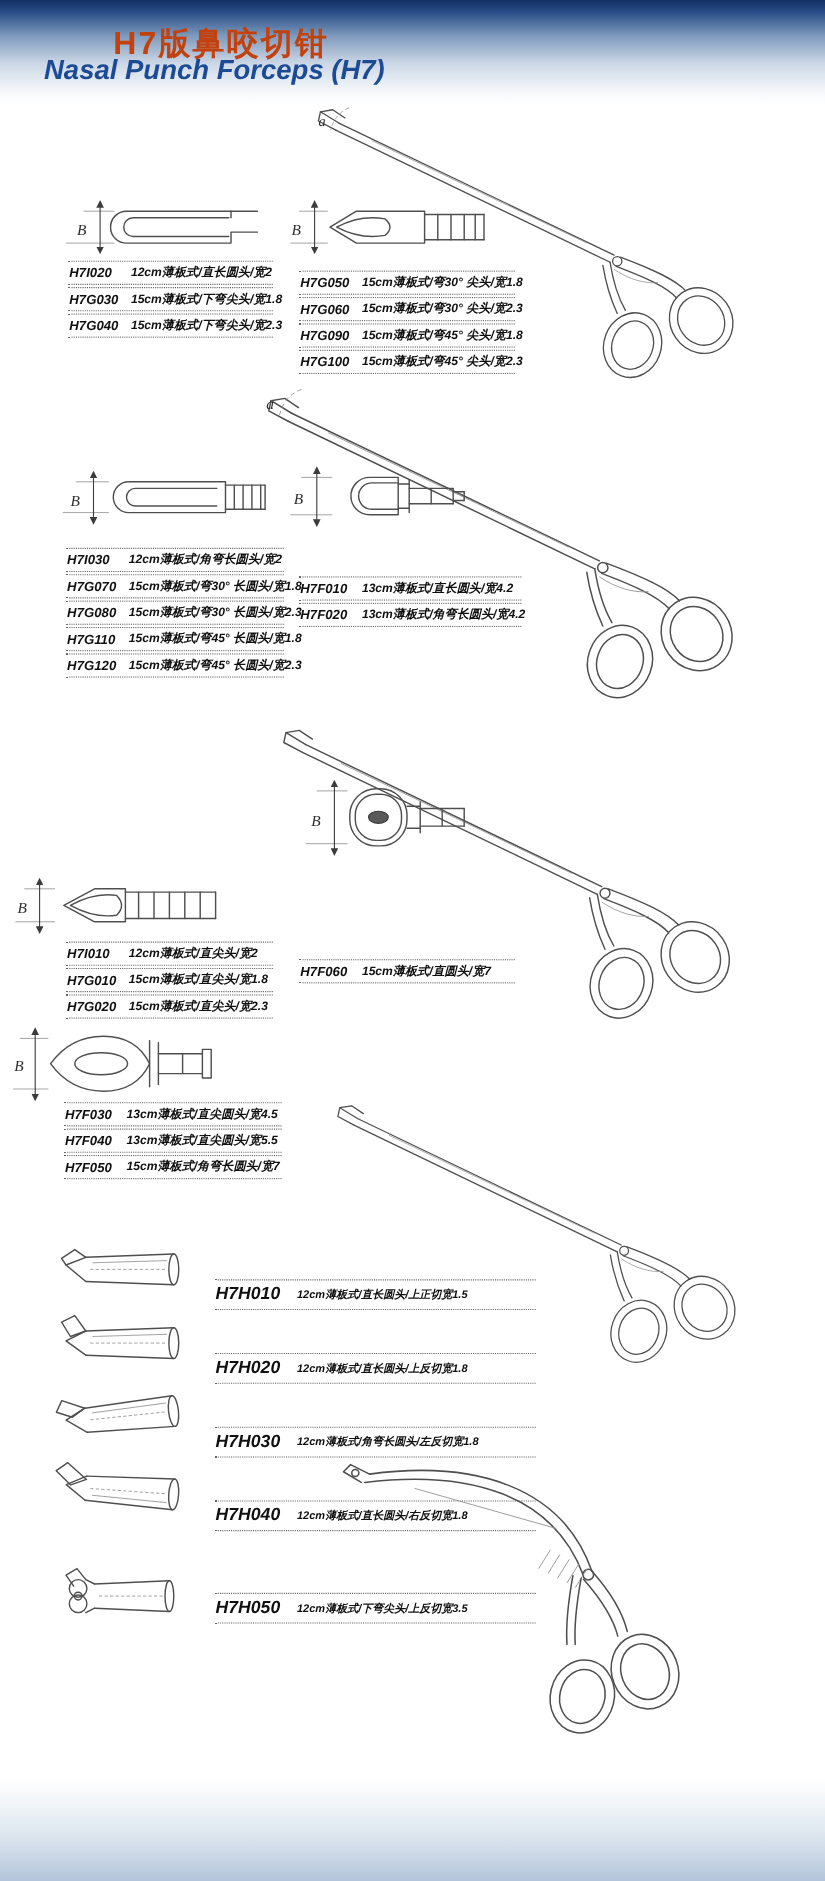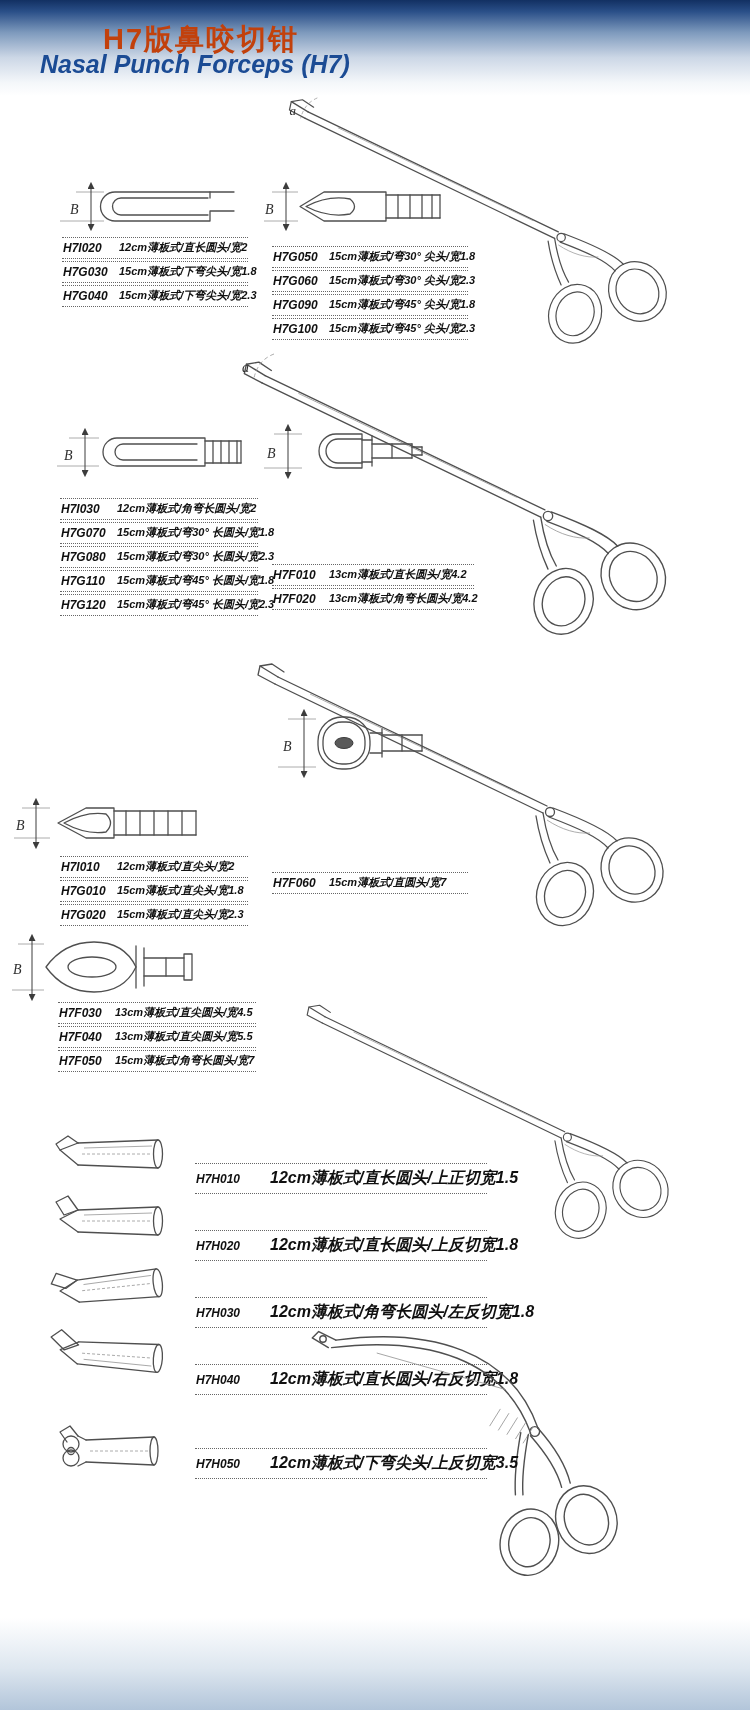--- a/index.html
+++ b/index.html
@@ -9,22 +9,22 @@
   .abs{position:absolute}
   .header-band{left:0;top:0;width:750px;height:96px;
     background:linear-gradient(180deg,#123062 0%,#2a4f88 12%,#7e9abd 34%,#ccd7e6 60%,#f4f7fa 86%,#ffffff 100%)}
   .title-zh{left:103px;top:20px;font-size:29px;font-weight:bold;color:#c2410c;letter-spacing:2px}
   .title-en{left:40px;top:50px;font-size:25px;font-weight:bold;font-style:italic;color:#1b4b94}
   .tbl{position:absolute}
   .row{display:flex;align-items:center;border-top:1px dotted #666;border-bottom:1px dotted #666;
        margin-bottom:2px;padding:2px 1px 3px}
   .code{flex:0 0 56px;font:italic bold 12px "Liberation Sans",sans-serif;color:#101010}
   .desc{font:italic bold 11px "Liberation Sans",sans-serif;color:#101010;white-space:nowrap}
-  .tbl.big .code{flex:0 0 74px;font-size:12px}
-  .tbl.big .desc{font-size:16px}
+  .tbl.big .code{flex:0 0 74px;font-size:16px}
+  .tbl.big .desc{font-size:10px}
   .tbl.big .row{padding:4px 1px}
   svg.abs{overflow:visible}
   .ln{stroke:#4f4f4f;fill:none;stroke-width:1.3;stroke-linejoin:round;stroke-linecap:round}
   .thin{stroke:#979797;stroke-width:0.8;fill:none}
   .dim{stroke:#3c3c3c;stroke-width:1;fill:none}
   text.lbl{font-family:"Liberation Serif",serif;font-style:italic;font-size:14px;fill:#2e2e2e;stroke:none}
   .footer-band{left:0;top:1618px;width:750px;height:92px;
     background:linear-gradient(180deg,rgba(255,255,255,0) 0%,#dde6ef 55%,#b2c5da 100%)}
 </style>
 </head>
@@ -181,21 +181,21 @@
     </div>
   <div class="row">
       <span class="code">H7G110</span>
       <span class="desc">15cm薄板式/弯45° 长圆头/宽1.8</span>
     </div>
   <div class="row">
       <span class="code">H7G120</span>
       <span class="desc">15cm薄板式/弯45° 长圆头/宽2.3</span>
     </div>
 </div>
-<div class="tbl" style="left:272px;top:564px;width:202px">
+<div class="tbl" style="left:272px;top:524px;width:202px">
   <div class="row">
       <span class="code">H7F010</span>
       <span class="desc">13cm薄板式/直长圆头/宽4.2</span>
     </div>
   <div class="row">
       <span class="code">H7F020</span>
       <span class="desc">13cm薄板式/角弯长圆头/宽4.2</span>
     </div>
 </div>
 

